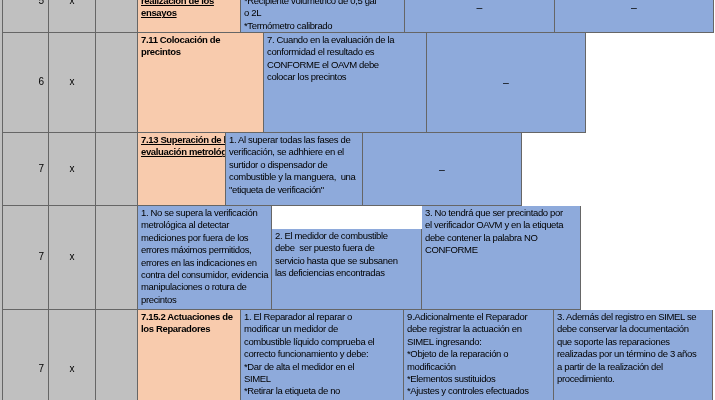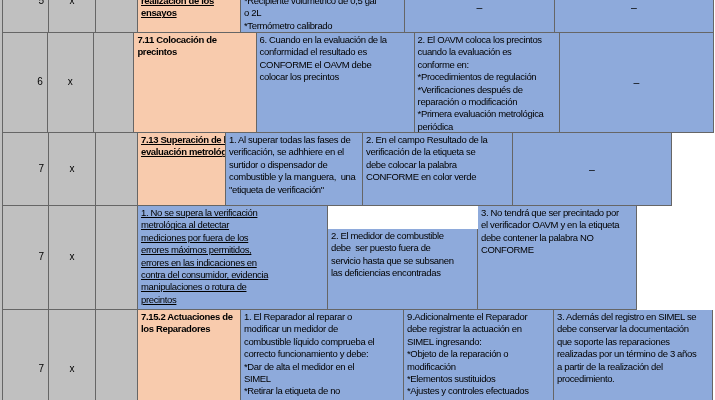--- a/index.html
+++ b/index.html
@@ -75,34 +75,24 @@
       </div>
       <div class="cell k-gray mark" style="width: 47px;">
         <span class="txt">x</span>
       </div>
       <div class="cell k-gray" style="width: 42px;"></div>
       <div class="cell k-head" style="width: 126px;">
         <span class="txt">7.11 Colocación de
 precintos</span>
       </div>
       <div class="cell k-blue" style="width: 163px;">
-        <span class="txt">6. Cuando en la evaluación de la
+        <span class="txt">7. Cuando en la evaluación de la
 conformidad el resultado es
 CONFORME el OAVM debe
 colocar los precintos</span>
-      </div>
-      <div class="cell k-blue" style="width: 150px;">
-        <span class="txt">2. El OAVM coloca los precintos
-cuando la evaluación es
-conforme en:
-*Procedimientos de regulación
-*Verificaciones después de
-reparación o modificación
-*Primera evaluación metrológica
-periódica</span>
       </div>
       <div class="cell k-blue dash" style="width: 159px;">
         <span class="dash-txt">–</span>
       </div>
     </div>
     <div class="row" style="height: 73px;">
       <div class="cell k-gray num" style="width: 46px;">
         <span class="txt">7</span>
       </div>
       <div class="cell k-gray mark" style="width: 47px;">
@@ -113,39 +103,33 @@
         <span class="txt">7.13 Superación de la
 evaluación metrológica</span>
       </div>
       <div class="cell k-blue" style="width: 137px;">
         <span class="txt">1. Al superar todas las fases de
 verificación, se adhhiere en el
 surtidor o dispensador de
 combustible y la manguera,  una
 "etiqueta de verificación"</span>
       </div>
-      <div class="cell k-blue" style="width: 150px;">
-        <span class="txt">2. En el campo Resultado de la
-verificación de la etiqueta se
-debe colocar la palabra
-CONFORME en color verde</span>
-      </div>
       <div class="cell k-blue dash" style="width: 159px;">
         <span class="dash-txt">–</span>
       </div>
     </div>
     <div class="row" style="height: 104px;">
       <div class="cell k-gray num" style="width: 46px;">
         <span class="txt">7</span>
       </div>
       <div class="cell k-gray mark" style="width: 47px;">
         <span class="txt">x</span>
       </div>
       <div class="cell k-gray" style="width: 42px;"></div>
-      <div class="cell k-blue" style="width: 190px; text-decoration: underline;">
+      <div class="cell k-blue" style="width: 134px;">
         <span class="txt">1. No se supera la verificación
 metrológica al detectar
 mediciones por fuera de los
 errores máximos permitidos,
 errores en las indicaciones en
 contra del consumidor, evidencia
 manipulaciones o rotura de
 precintos</span>
       </div>
       <div class="cell k-blue" style="width: 150px; margin-top: 23px;">

